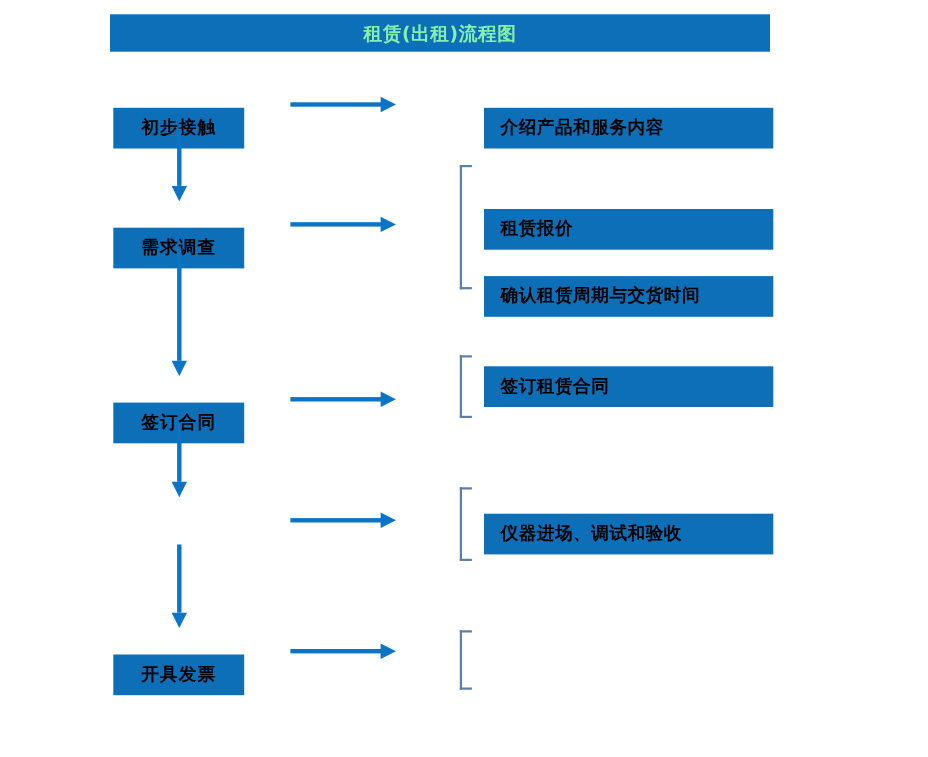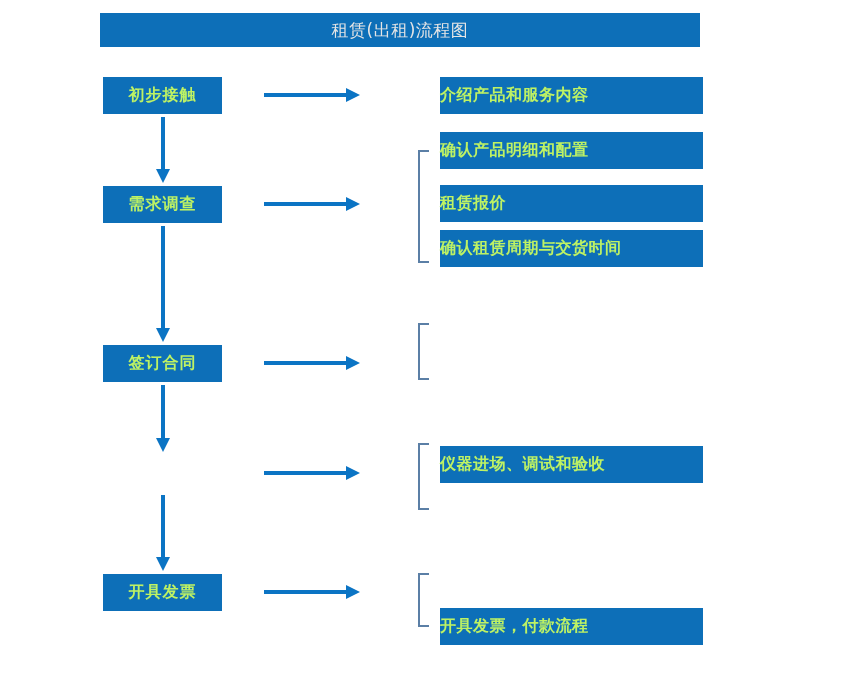--- a/index.html
+++ b/index.html
@@ -19,50 +19,52 @@
     height: 688px;
     background: #ffffff;
   }
   .title-banner {
     position: absolute;
     left: 100px;
     top: 13px;
     width: 600px;
     height: 34px;
     background: #0d6fb8;
-    color: #e5e5e5;
+    color: #86efac;
     display: flex;
     align-items: center;
     justify-content: center;
     font-size: 17px;
-    font-weight: normal;
+    font-weight: bold;
     letter-spacing: 0.5px;
   }
   .node-box {
     position: absolute;
     background: #0d6fb8;
-    color: #bef264;
+    color: #000000;
     display: flex;
     align-items: center;
     font-size: 16px;
     font-weight: bold;
     box-sizing: border-box;
+    margin-top: 21px;
   }
   .stage-box {
     left: 103px;
     width: 119px;
     height: 37px;
     justify-content: center;
     letter-spacing: 1px;
   }
   .detail-box {
     left: 440px;
     width: 263px;
     height: 37px;
     justify-content: flex-start;
+    padding-left: 15px;
     letter-spacing: 0.5px;
   }
   
   .h-arrow {
     position: absolute;
     height: 14px;
     width: 96px;
     left: 264px;
   }
   .h-arrow .shaft {
@@ -166,19 +168,18 @@
     <div class="shaft"></div>
       <div class="head"></div>
   </div>
 
   <div class="bracket" style="top:150px; height:113px"></div>
   <div class="bracket" style="top:323px; height:57px"></div>
   <div class="bracket" style="top:443px; height:67px"></div>
   <div class="bracket" style="top:573px; height:54px"></div>
 
   <div class="node-box detail-box" style="top:77px">介绍产品和服务内容</div>
-  <div class="node-box detail-box" style="top:132px">确认产品明细和配置</div>
-  <div class="node-box detail-box" style="top:185px">租赁报价</div>
+  <div class="node-box detail-box" style="top:169px">租赁报价</div>
   <div class="node-box detail-box" style="top:230px">确认租赁周期与交货时间</div>
+  <div class="node-box detail-box" style="top:312px">签订租赁合同</div>
   <div class="node-box detail-box" style="top:446px">仪器进场、调试和验收</div>
-  <div class="node-box detail-box" style="top:608px">开具发票，付款流程</div>
 
 </div>
 
 </body></html>

